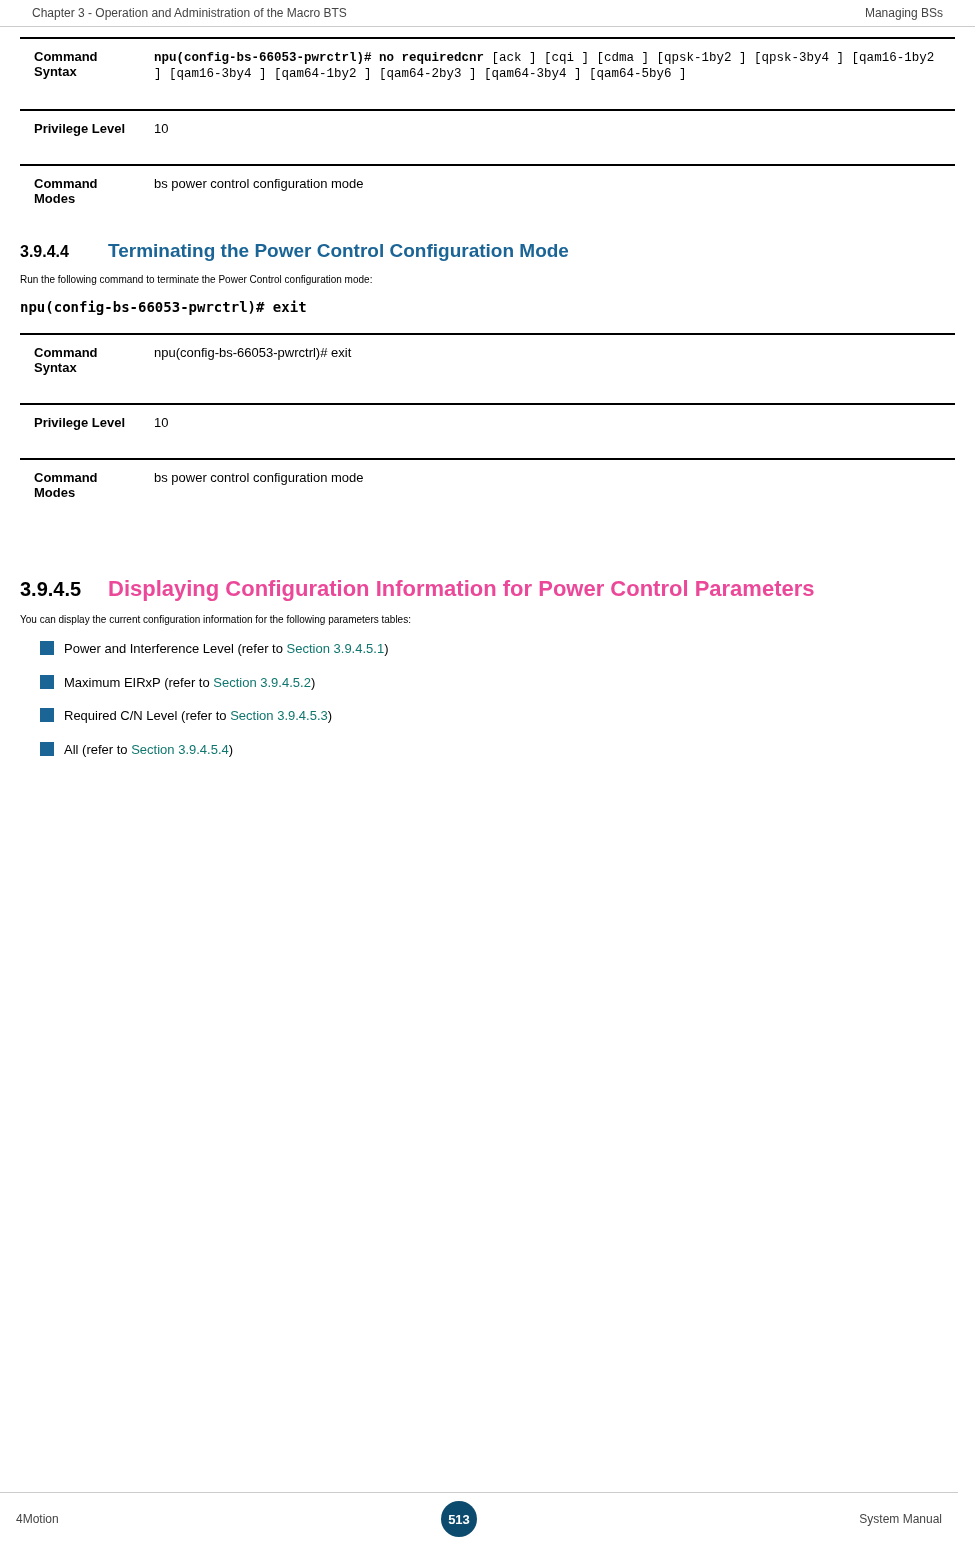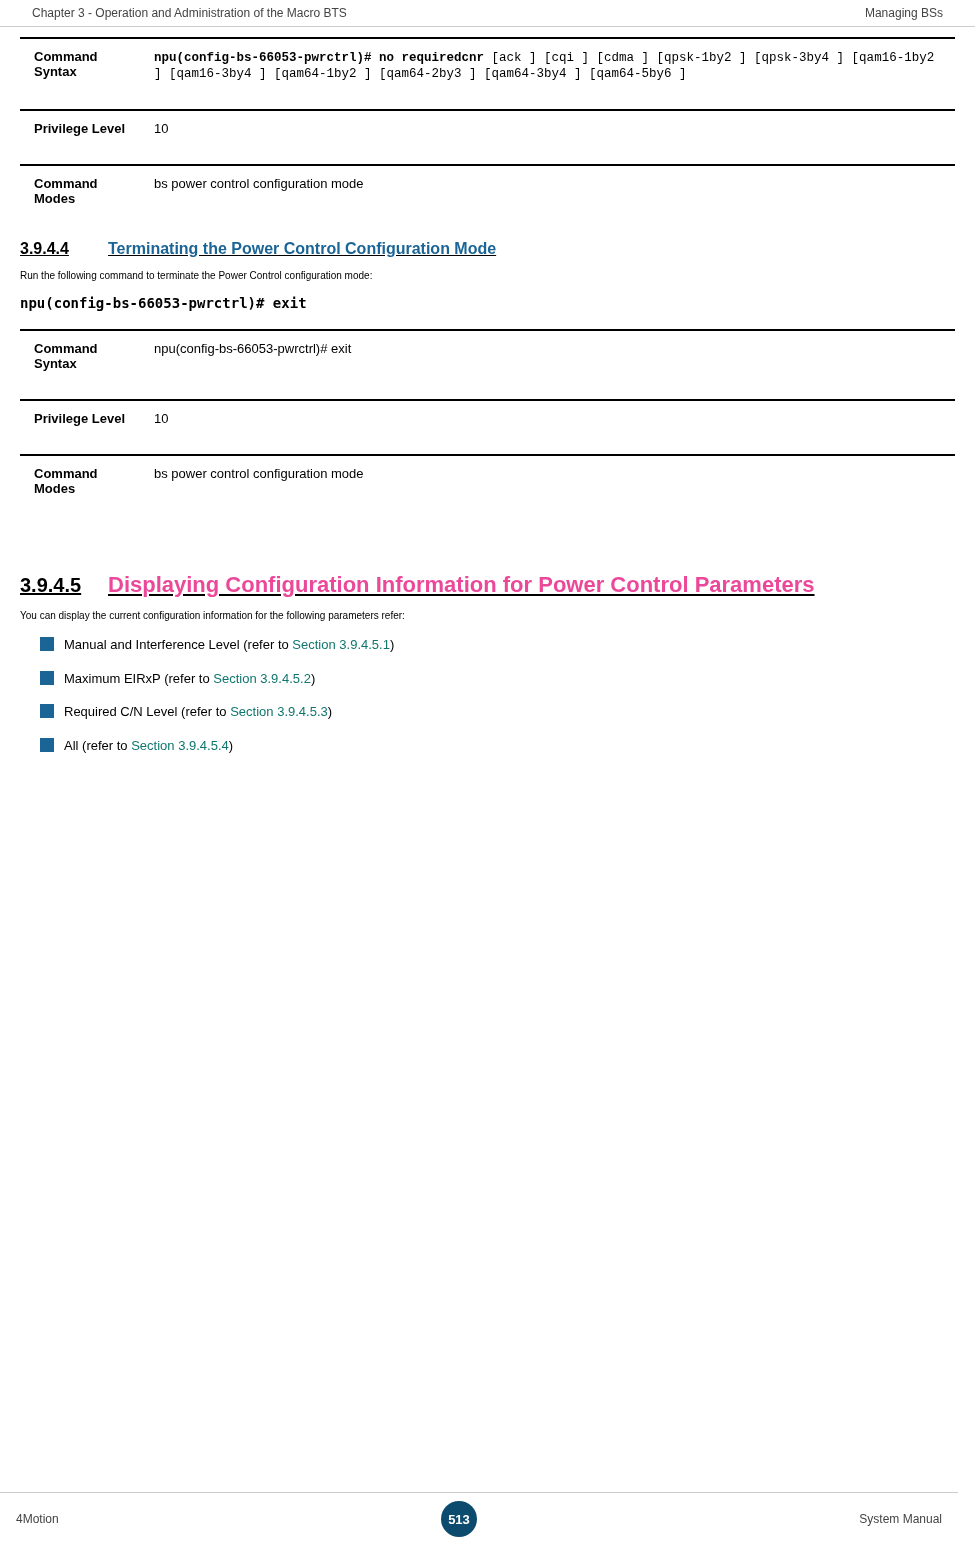--- a/index.html
+++ b/index.html
@@ -53,30 +53,29 @@
       border-top: 2px solid #000;
       color: #000;
     }
 
     
     .section-heading {
       display: flex;
       align-items: baseline;
       margin: 24px 0 10px 0;
       gap: 18px;
-      text-decoration: underline;
     }
     .section-number {
       font-size: 16px;
       font-weight: bold;
       color: #000;
       min-width: 70px;
     }
     .section-title {
-      font-size: 16px;
+      font-size: 19px;
       font-weight: bold;
       color: #1a6496;
     }
 
     
     .body-text {
       margin: 8px 0 12px 0;
       line-height: 1.5;
       font-size: 10px;
       color: #000;
@@ -235,26 +234,26 @@
       <td class="value">bs power control configuration mode</td>
     </tr>
   </tbody>
     </table>
 
   <div class="section-heading">
     <span class="section-345-number">3.9.4.5</span>
     <span class="section-345-title">Displaying Configuration Information for Power Control Parameters</span>
   </div>
 
-  <p class="body-text">You can display the current configuration information for the following parameters refer:</p>
+  <p class="body-text">You can display the current configuration information for the following parameters tables:</p>
 
   <ul class="bullet-list" id="bullet-list">
   <li>
         <span class="bullet-icon"></span>
-        <span><span>Manual and Interference Level (refer to </span><a class="link-text" href="#">Section 3.9.4.5.1</a><span>)</span></span>
+        <span><span>Power and Interference Level (refer to </span><a class="link-text" href="#">Section 3.9.4.5.1</a><span>)</span></span>
       </li>
       <li>
         <span class="bullet-icon"></span>
         <span><span>Maximum EIRxP (refer to </span><a class="link-text" href="#">Section 3.9.4.5.2</a><span>)</span></span>
       </li>
       <li>
         <span class="bullet-icon"></span>
         <span><span>Required C/N Level (refer to </span><a class="link-text" href="#">Section 3.9.4.5.3</a><span>)</span></span>
       </li>
       <li>

